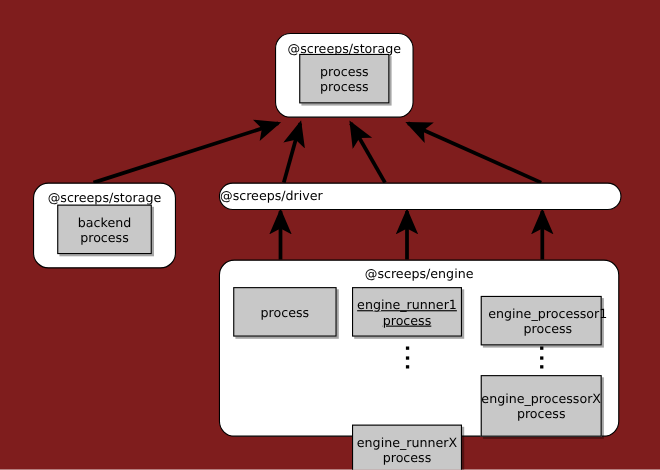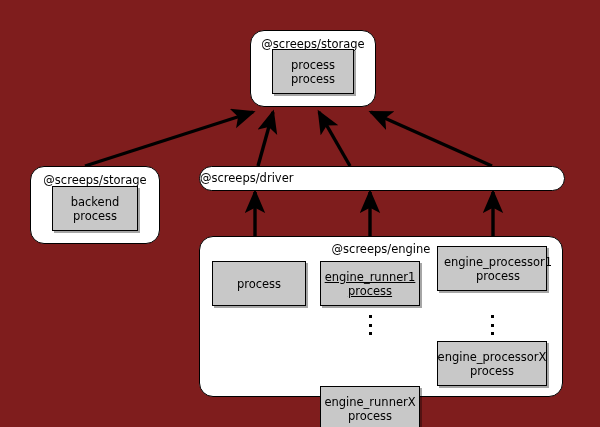--- a/index.html
+++ b/index.html
@@ -83,23 +83,23 @@
   #pkg-driver .driver-label {
     font-size: 11.5px; line-height: 13px; white-space: nowrap;
   }
 
   
   #pkg-engine { left: 199px; top: 236px; width: 364px; height: 161px; }
   #pkg-engine .pkg-title { top: 6px; }
 
   #proc-engine-main      { left: 212px; top: 261px; width: 94px;  height: 45px; }
   #proc-engine-runner1   { left: 320px; top: 261px; width: 100px; height: 45px; text-decoration: underline; }
-  #proc-engine-proc1     { left: 437px; top: 246px; width: 110px; height: 45px; padding-left: 12px; }
+  #proc-engine-proc1     { left: 437px; top: 269px; width: 110px; height: 45px; padding-left: 12px; }
   #proc-engine-runnerx   { left: 320px; top: 341px; width: 100px; height: 45px; margin-top: 45px; }
-  #proc-engine-procx     { left: 437px; top: 341px; width: 110px; height: 45px; }
+  #proc-engine-procx     { left: 437px; top: 341px; width: 110px; height: 56px; }
 
   .vdots {
     position: absolute;
     width: 10px;
     z-index: 3;
     display: flex;
     flex-direction: column;
     align-items: center;
     justify-content: space-between;
     height: 20px;

